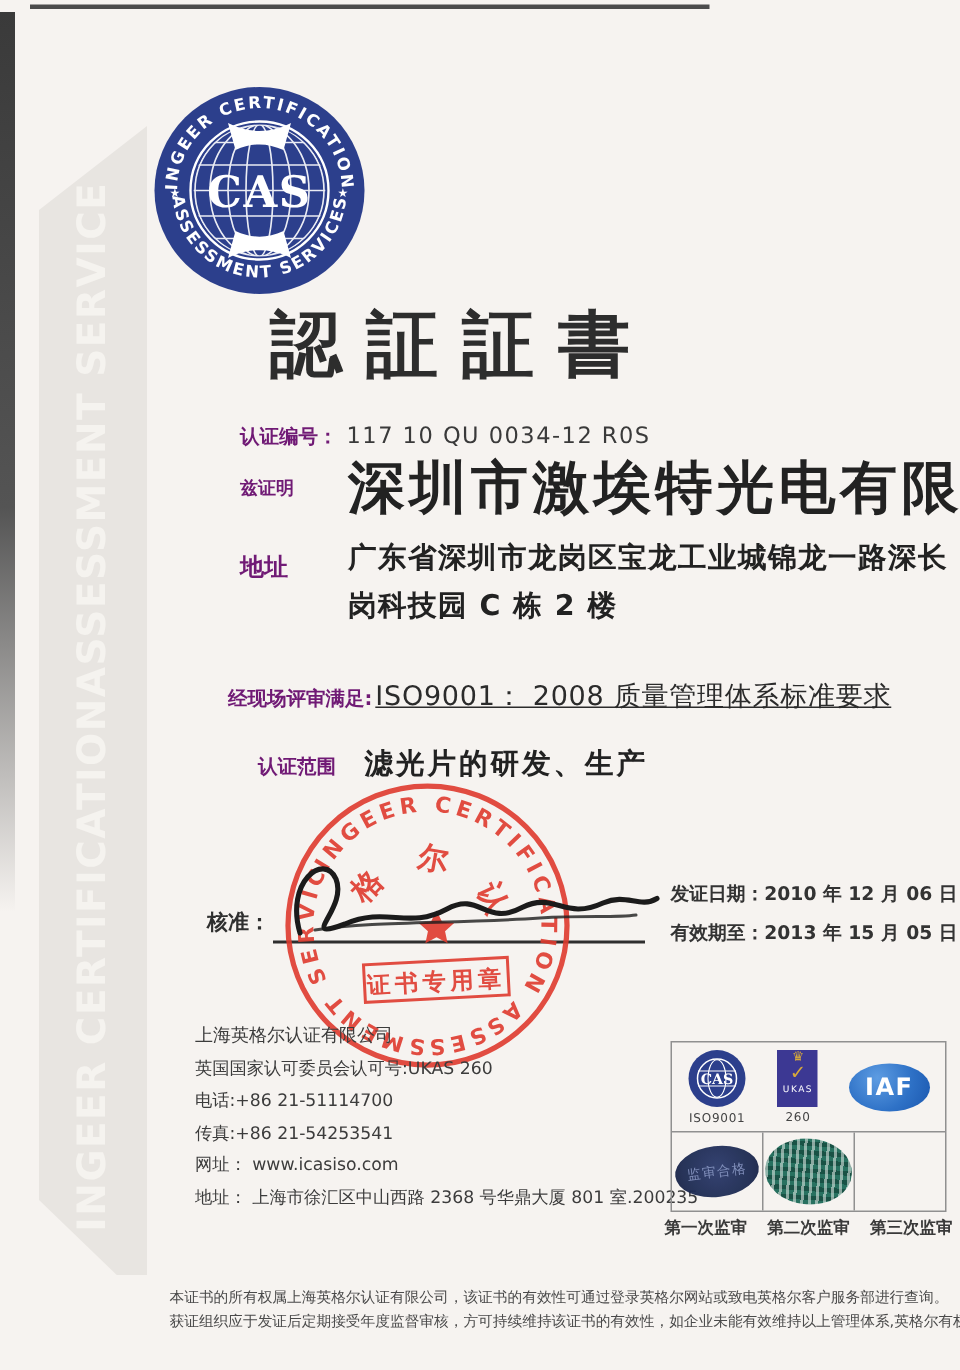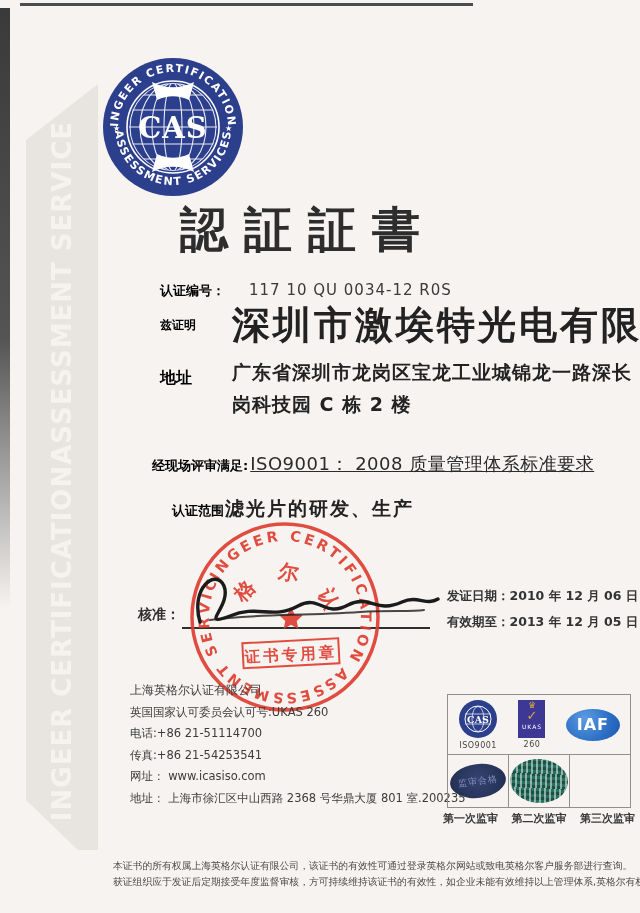--- a/index.html
+++ b/index.html
@@ -22,31 +22,31 @@
   .ribbon-text { writing-mode:vertical-rl; transform:rotate(180deg);
     font-size:26px; font-weight:bold; letter-spacing:1px; color:#f5f3ef;
     white-space:nowrap; margin-top:8px; }
   
   .cas-logo { position:absolute; left:101px; top:56px; }
   
   .title { position:absolute; left:152px; top:198px; font-family:"Liberation Serif", serif;
     font-size:48px; font-weight:600; letter-spacing:16px; color:#2d2d2d; white-space:nowrap;margin-left:28px; }
   
   .row { position:absolute; white-space:nowrap; }
-  .lbl { font-weight:bold; color:#000000; }
+  .lbl { font-weight:bold; color:#701a75; }
   .certno { left:160px; top:281px; font-size:13px; }
-  .certno .val { font-size:15px; letter-spacing:1px; color:#3a3a3a; margin-left:24px; }
+  .certno .val { font-size:15px; letter-spacing:1px; color:#3a3a3a; margin-left:6px; }
   .certify-lbl { left:160px; top:317px; font-size:12px; }
   .company { left:232px; top:300px; font-size:38px; font-weight:bold; letter-spacing:3px; color:#222; }
   .addr-lbl { left:160px; top:368px; font-size:16px; }
   .addr { left:232px; top:356px; font-size:19px; font-weight:bold; line-height:32px; letter-spacing:1px; color:#222; white-space:nowrap; }
   .standard { left:152px; top:452px; font-size:13px; }
   .standard .val { font-size:18px; font-weight:500; letter-spacing:.5px; color:#2b2b2b; margin-left:2px;text-decoration:underline; }
   .scope-lbl { left:172px; top:502px; font-size:13px; }
-  .scope-val { left:225px; top:496px; font-size:19px; font-weight:bold; letter-spacing:2px; color:#222; }
+  .scope-val { left:243px; top:496px; font-size:19px; font-weight:bold; letter-spacing:2px; color:#222; }
   
   .approve-lbl { left:138px; top:606px; font-size:14px; font-weight:bold; }
   .sig-line { position:absolute; left:182px; top:627px; width:248px; height:2px; background:#2e2e2e; }
   .stamp { position:absolute; left:183px; top:515px; width:204px; height:204px; opacity:.9; }
   .signature { position:absolute; left:180px; top:558px; width:264px; height:88px; }
   
   .dates { position:absolute; left:447px; top:583px; font-size:12.5px; font-weight:bold; line-height:26px; color:#333; white-space:nowrap; }
   
   .issuer { position:absolute; left:130px; top:680px; font-size:11.5px; line-height:21.5px; color:#3c3c3c; list-style:none; white-space:nowrap; }
   .issuer li:first-child { font-size:12px; }
@@ -177,21 +177,21 @@
   </svg>
 </div>
 
 <svg class="signature" viewBox="0 0 264 88">
   <path d="M20,64 C10,30 36,10 44,28 C52,48 18,70 50,58 C78,46 92,62 118,48 C140,36 144,60 168,47 C190,36 196,56 222,44 C238,37 246,48 258,41" fill="none" stroke="#1b1b1b" stroke-width="3.4" stroke-linecap="round"></path>
   <path d="M30,62 C70,56 120,58 180,54 C210,52 230,54 244,52" fill="none" stroke="#1b1b1b" stroke-width="2" stroke-linecap="round" opacity=".8"></path>
 </svg>
 
 <div class="dates">
   <div><span>发证日期：</span><span>2010 年 12 月 06 日</span></div>
-  <div><span>有效期至：</span><span>2013 年 12 月 05 日</span></div>
+  <div><span>有效期至：</span><span>2013 年 15 月 05 日</span></div>
 </div>
 
 <ul class="issuer">
   <li>上海英格尔认证有限公司</li>
   <li>英国国家认可委员会认可号:UKAS 260</li>
   <li>电话:+86 21-51114700</li>
   <li>传真:+86 21-54253541</li>
   <li>网址： www.icasiso.com</li>
   <li>地址： 上海市徐汇区中山西路 2368 号华鼎大厦 801 室.200235</li>
 </ul>

